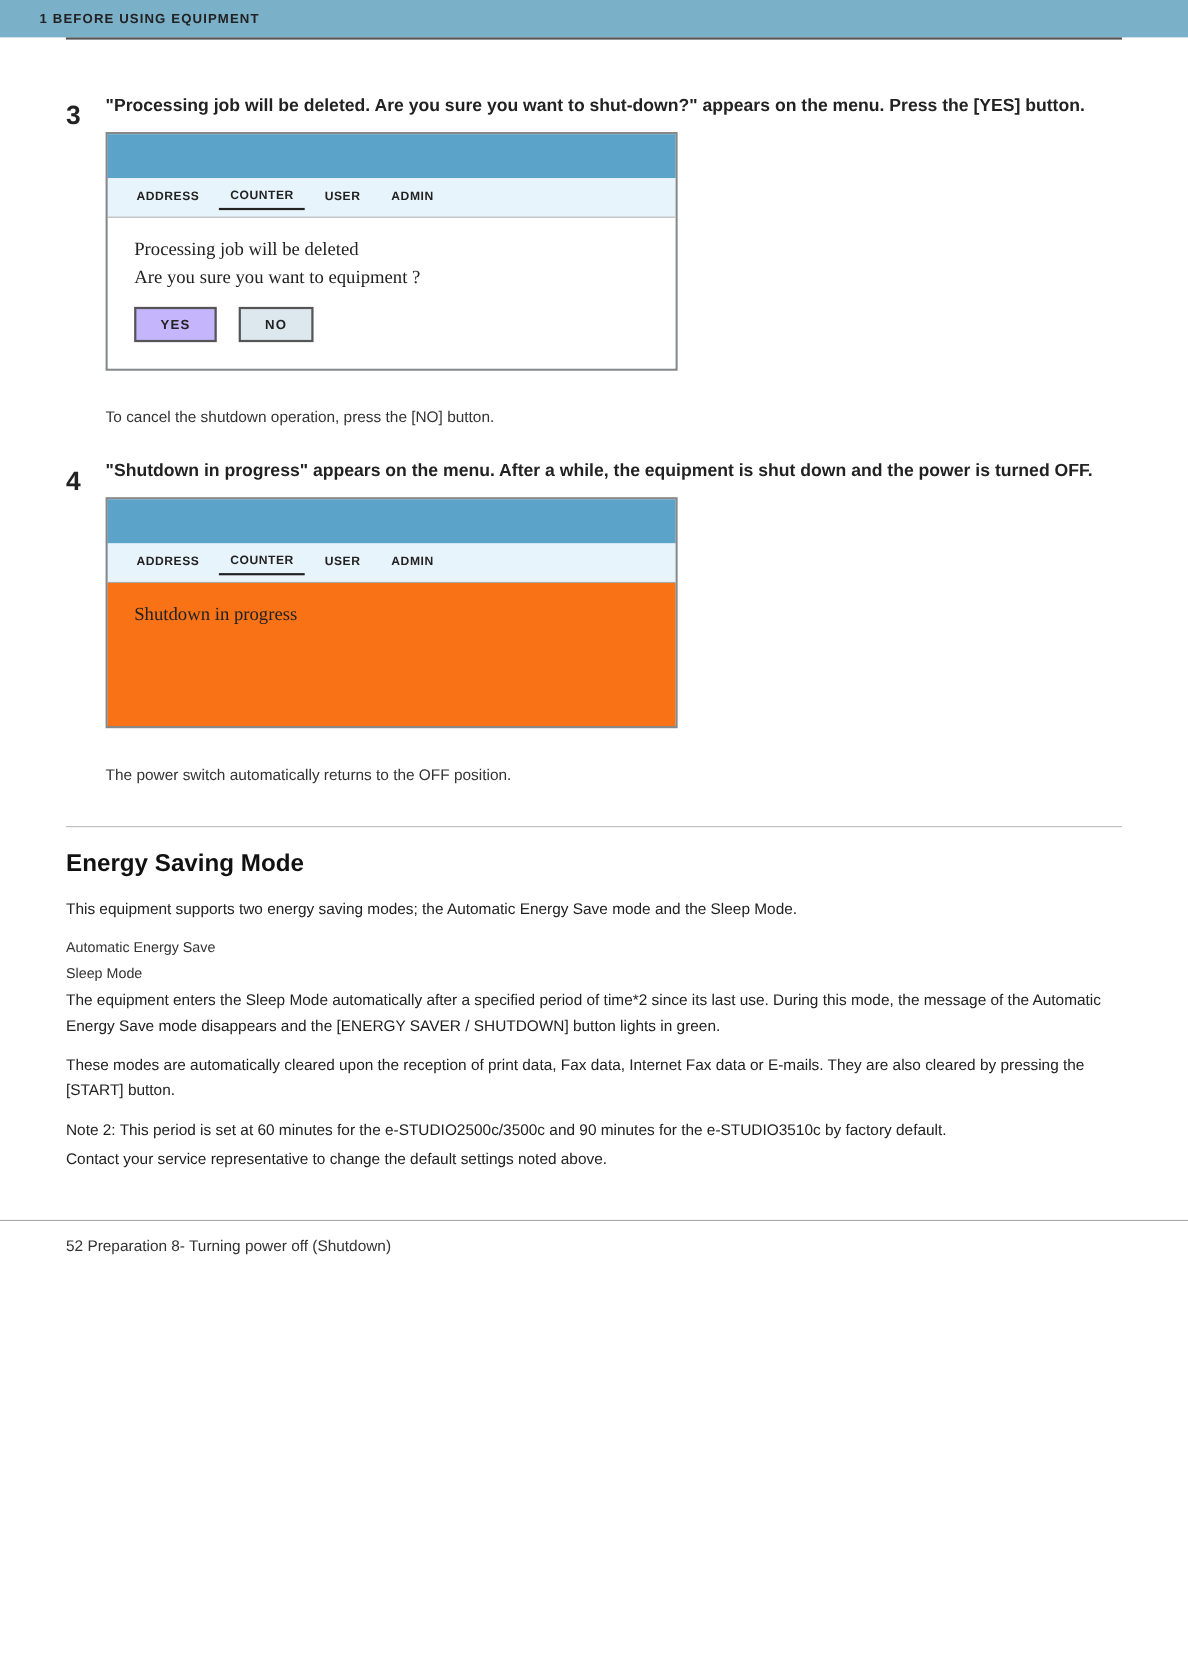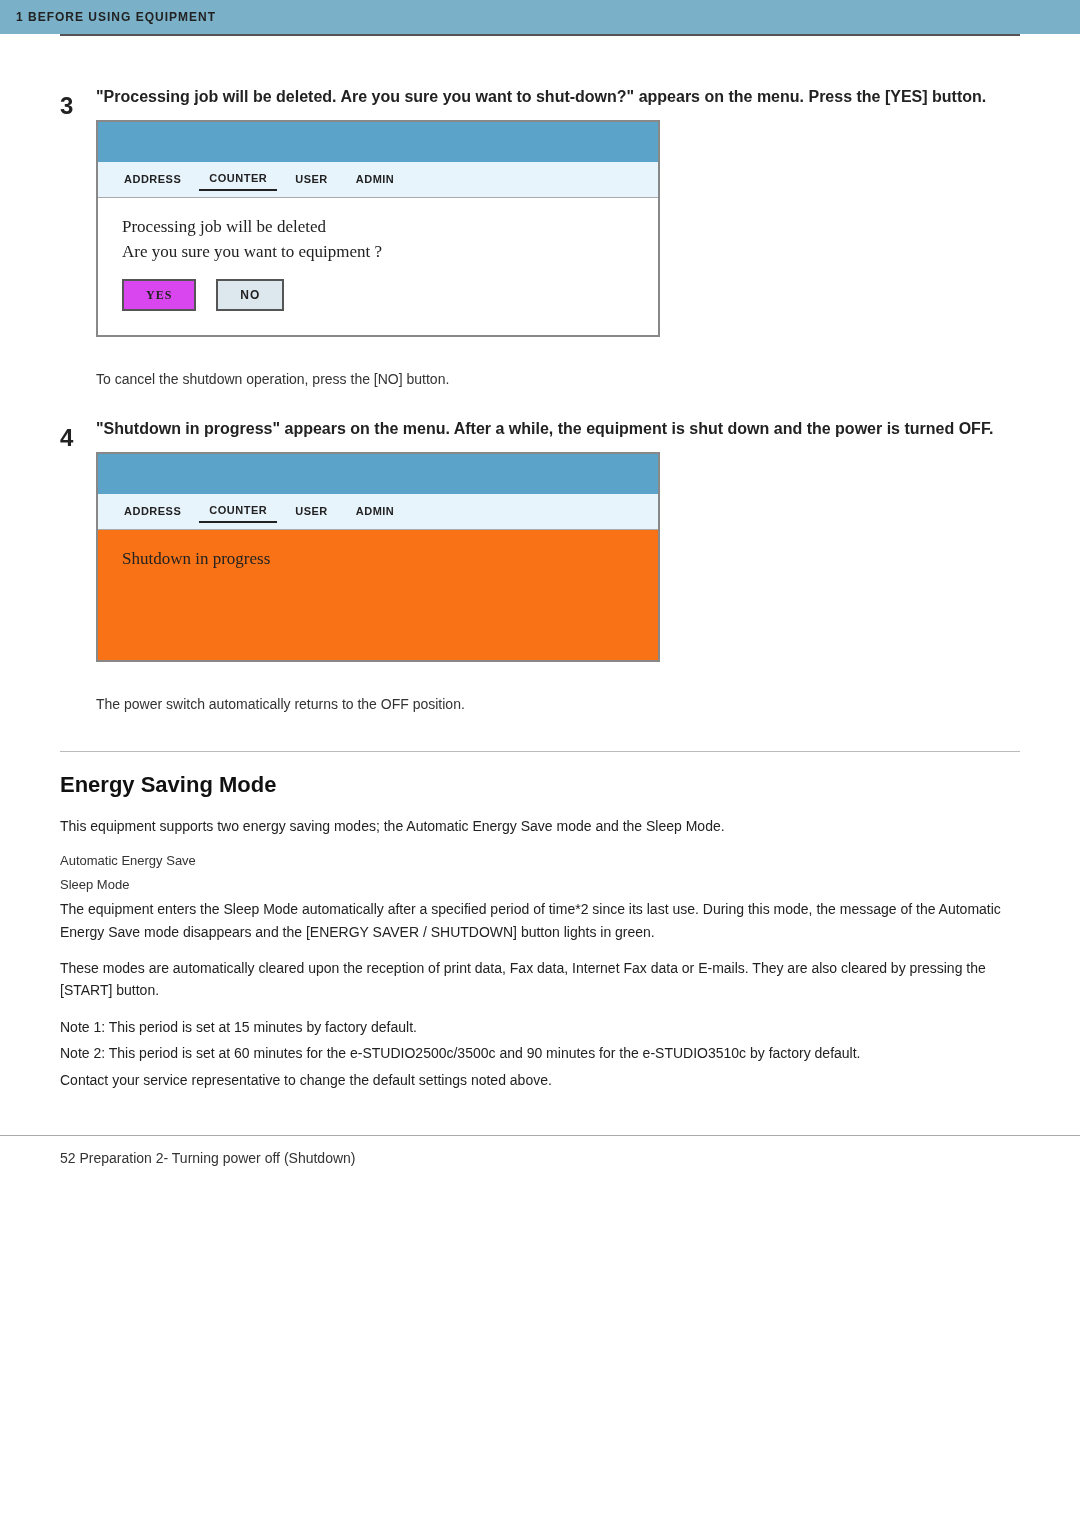--- a/index.html
+++ b/index.html
@@ -9,21 +9,21 @@
       font-family: Arial, Helvetica, sans-serif;
       background: #fff;
       color: #222;
       font-size: 15px;
       line-height: 1.5;
     }
 
     
     .header-bar {
       background: #7ab0c8;
-      padding: 8px 16px;
+      padding: 8px 36px;
       font-size: 12px;
       font-weight: bold;
       letter-spacing: 1px;
       color: #222;
       text-transform: uppercase;
     }
 
     
     .main-content {
       padding: 30px 60px 30px 60px;
@@ -49,21 +49,21 @@
       font-weight: bold;
       margin-bottom: 12px;
       line-height: 1.4;
     }
 
     
     .screen-mockup {
       border: 2px solid #888;
       background: #e8f4fc;
       margin-bottom: 14px;
-      width: 564px;
+      width: 520px;
     }
     .screen-top-bar {
       background: #5ba3c9;
       height: 40px;
     }
     .screen-tabs {
       background: #e8f4fc;
       display: flex;
       align-items: center;
       padding: 6px 16px;
@@ -104,22 +104,21 @@
       text-transform: uppercase;
       letter-spacing: 1px;
       padding: 5px 22px;
       border: 2px solid #555;
       background: #d4e8f5;
       cursor: default;
       min-width: 60px;
       text-align: center;
     }
     .screen-btn.yes {
-      background: #d946ef;
-      font-family: Liberation Serif, serif;
+      background: #c4b5fd;
     }
     .screen-btn.no {
       background: #dde8ee;
     }
 
     
     .cancel-note {
       font-size: 14px;
       color: #333;
       margin-bottom: 28px;
@@ -254,21 +253,20 @@
 
   <p class="section-para">This equipment supports two energy saving modes; the Automatic Energy Save mode and the Sleep Mode.</p>
 
   <p class="sub-heading">Automatic Energy Save</p>
 
   <p class="sub-heading">Sleep Mode</p>
   <p class="section-para">The equipment enters the Sleep Mode automatically after a specified period of time*2 since its last use. During this mode, the message of the Automatic Energy Save mode disappears and the [ENERGY SAVER / SHUTDOWN] button lights in green.</p>
 
   <p class="section-para">These modes are automatically cleared upon the reception of print data, Fax data, Internet Fax data or E-mails. They are also cleared by pressing the [START] button.</p>
 
-  <p class="section-para" style="margin-bottom:4px;">Note 1: This period is set at 15 minutes by factory default.</p>
   <p class="section-para" style="margin-bottom:4px;">Note 2: This period is set at 60 minutes for the e-STUDIO2500c/3500c and 90 minutes for the e-STUDIO3510c by factory default.</p>
   <p class="section-para">Contact your service representative to change the default settings noted above.</p>
 
 </div>
 
 <div class="footer">
-  <span class="footer-page">52   Preparation 2- Turning power off (Shutdown)</span>
+  <span class="footer-page">52   Preparation 8- Turning power off (Shutdown)</span>
 </div>
 
 </body></html>

